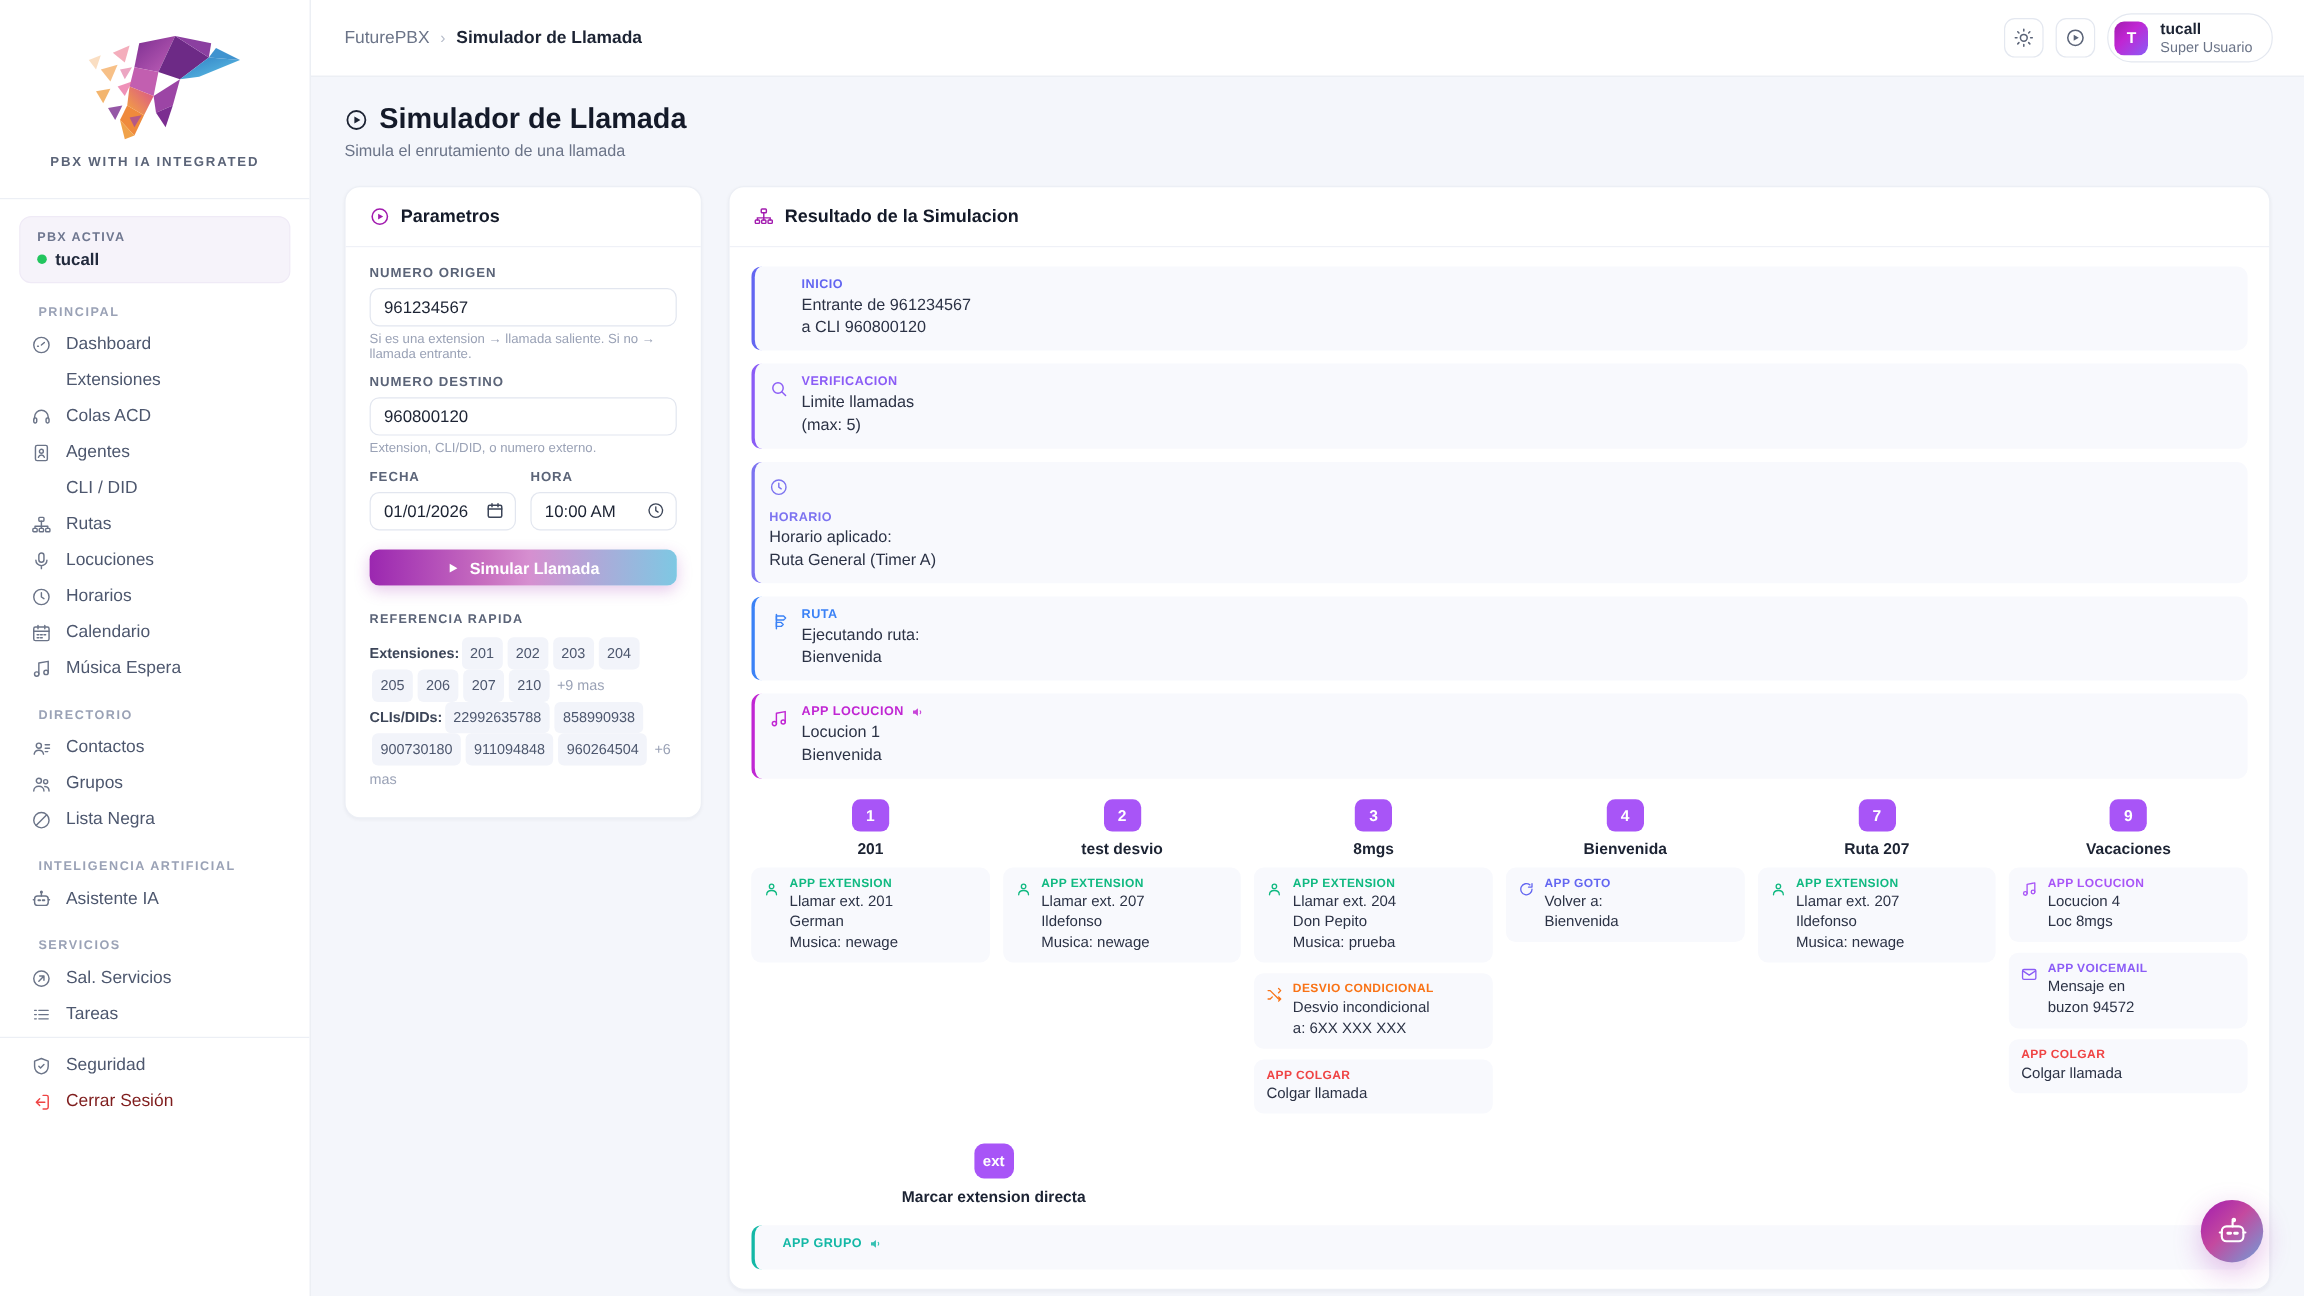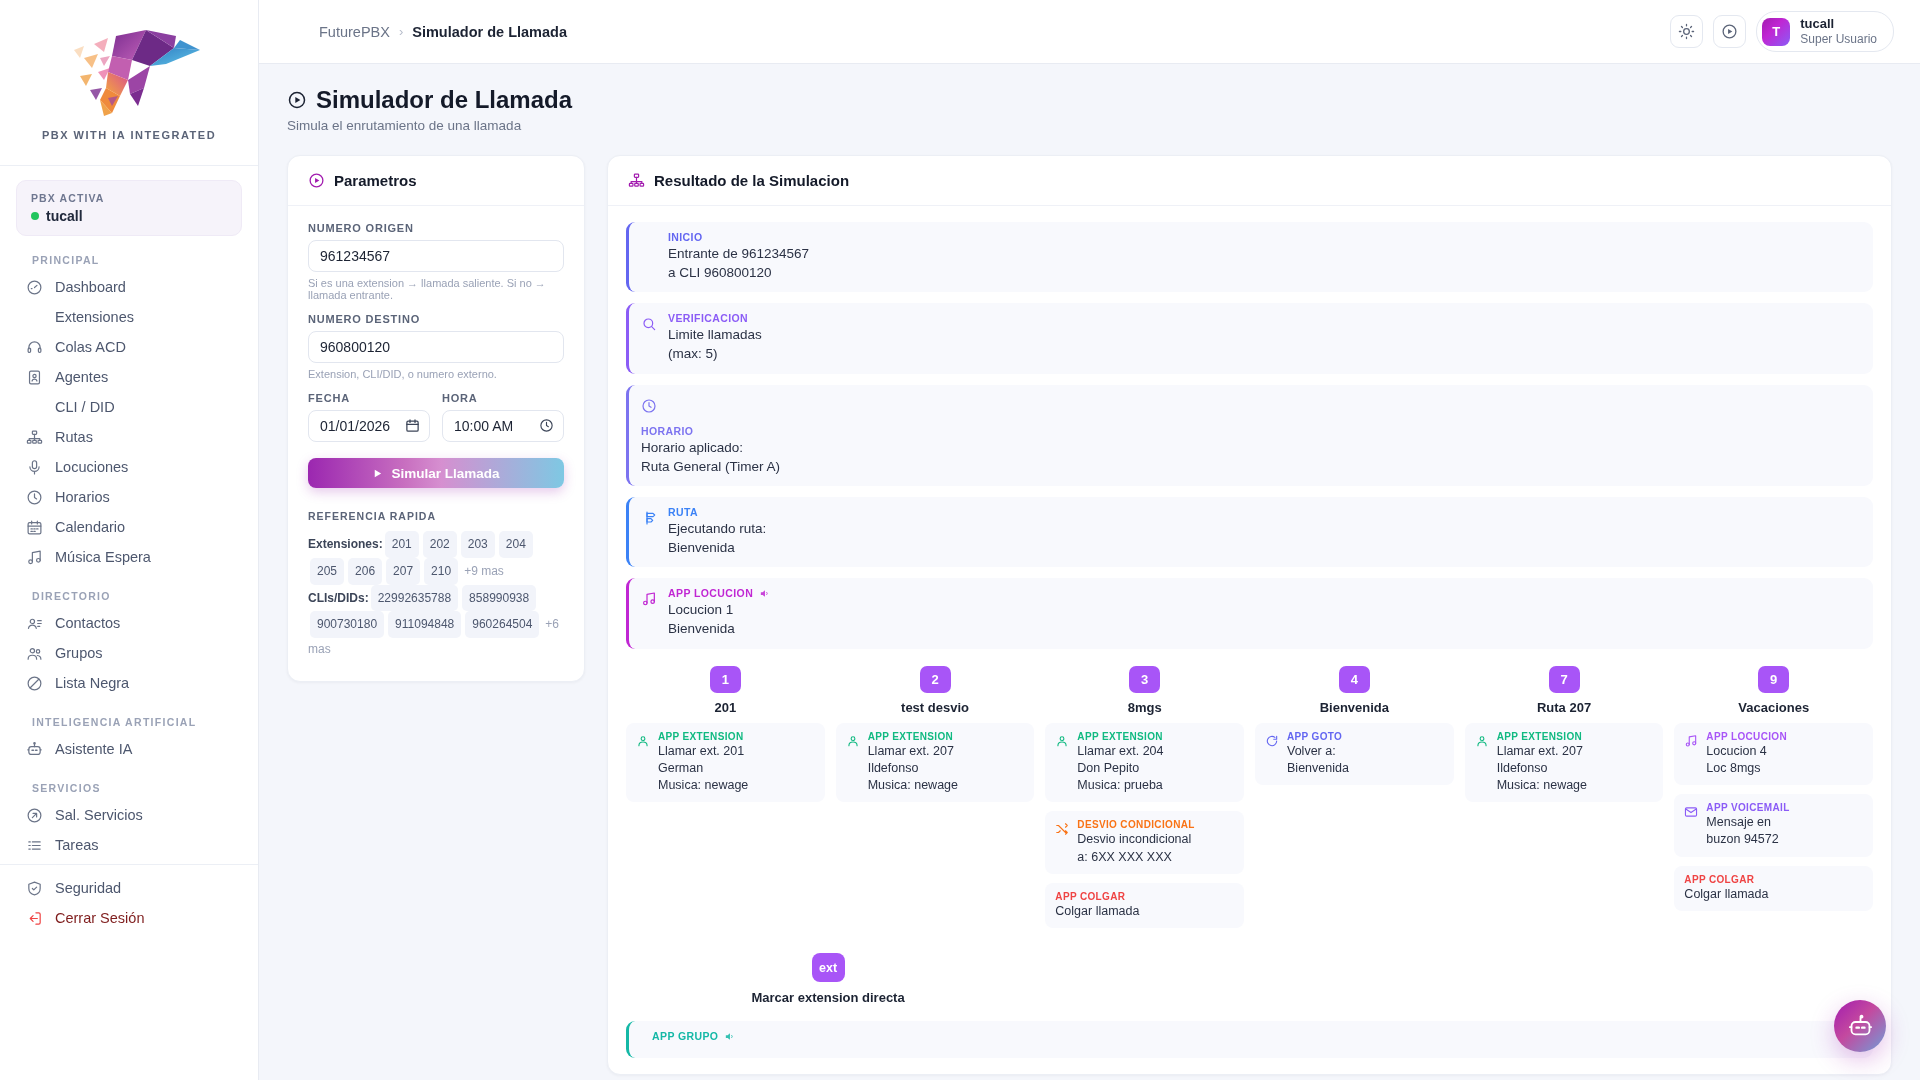--- a/index.html
+++ b/index.html
@@ -51,21 +51,21 @@
   .nav-item.danger { color: #7f1d1d; }
   .nav-item.danger .ico { color: #ef4444; }
 
   
   .main { flex: 1; height: 1080px; display: flex; flex-direction: column; overflow: hidden; }
   .topbar {
     height: 64px; background: #ffffff; border-bottom: 1px solid #e8ebf2;
     display: flex; align-items: center; justify-content: space-between;
     padding: 0 26px 0 28px; flex: 0 0 64px;
   }
-  .crumbs { display: flex; gap: 9px; font-size: 14.5px; margin-left: 32px; }
+  .crumbs { display: flex; gap: 9px; font-size: 14.5px; }
   .crumb-root { color: #6b7488; cursor: pointer; }
   .crumb-sep { color: #b6bcca; font-size: 13px; }
   .crumb-cur { color: #1c2333; font-weight: 700; }
   .top-right { display: flex; align-items: center; gap: 10px; }
   .icon-btn {
     width: 33px; height: 33px; border: 1px solid #e4e8f0; border-radius: 9px;
     background: #fff; display: flex; align-items: center; justify-content: center;
     color: #5b6478; cursor: pointer;
   }
   .icon-btn svg { width: 17px; height: 17px; }

